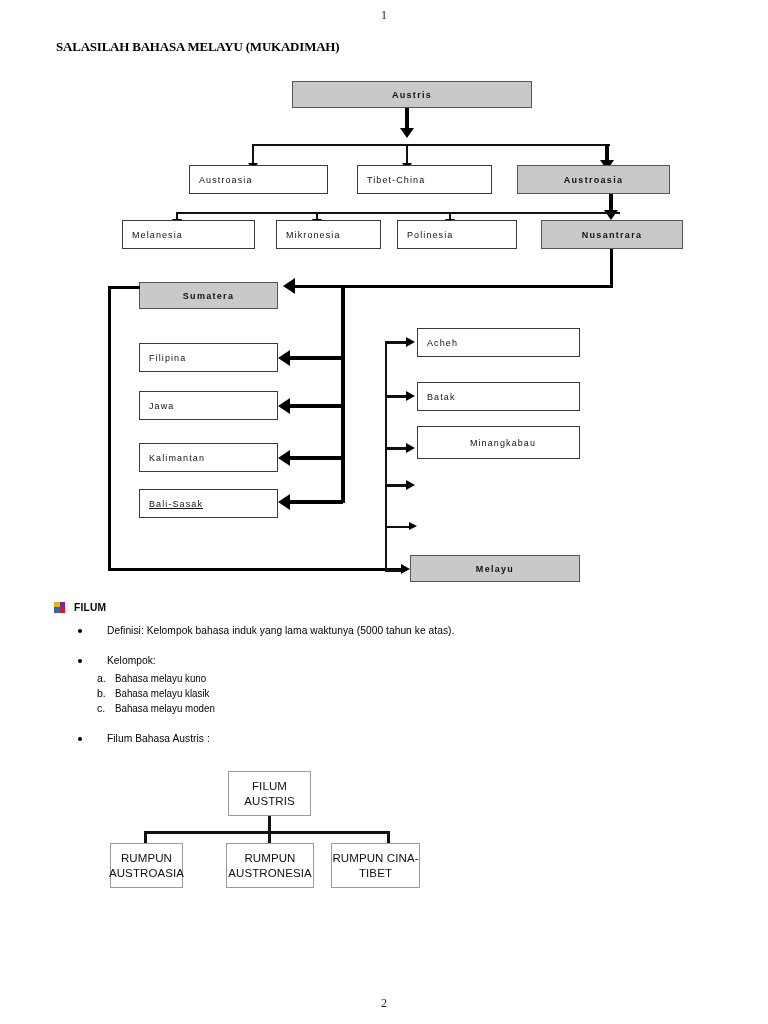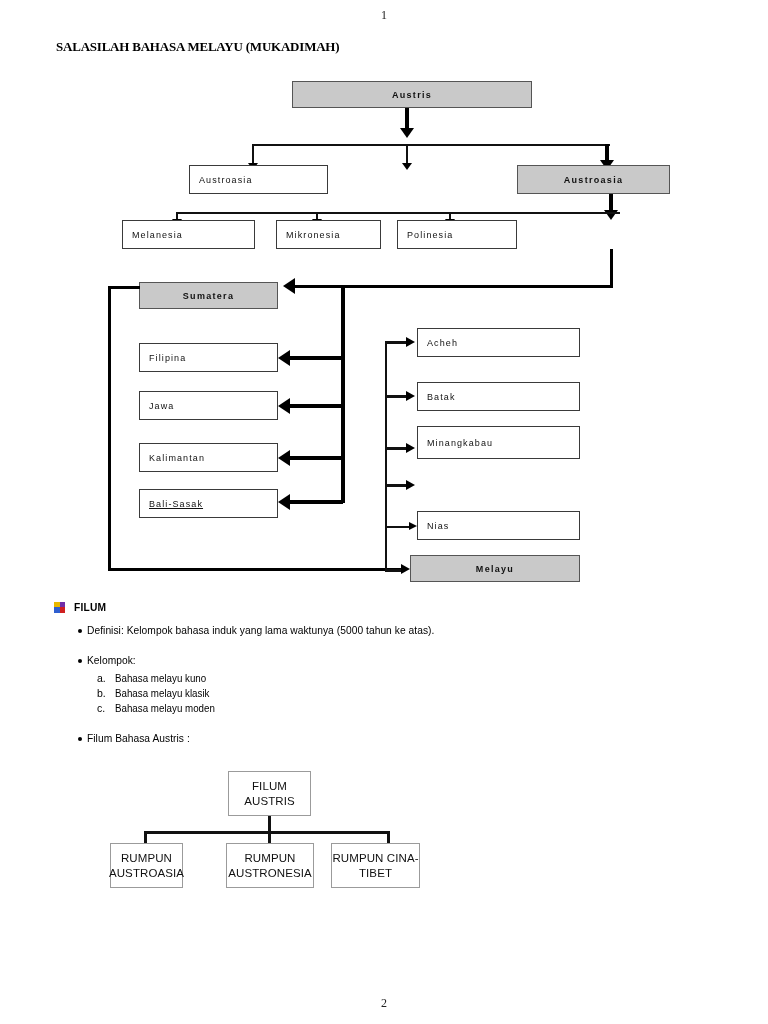--- a/index.html
+++ b/index.html
@@ -156,21 +156,21 @@
     transform: scaleX(0.93);
     transform-origin: left center;
     letter-spacing: 0.2px;
   }
 
   .bullet-row {
     position: absolute;
     left: 78px;
     display: flex;
     align-items: flex-start;
-    gap: 5px;
+    gap: 25px;
     font-size: 11px;
   }
   .bullet-dot {
     width: 4px;
     height: 4px;
     border-radius: 50%;
     background: #000;
     margin-top: 5px;
     flex: none;
   }
@@ -242,20 +242,23 @@
     <div class="wire thin" style="left:252px; top:74px; width:1.5px; height:21px;"></div>
     <div class="wire thin" style="left:406px; top:74px; width:1.5px; height:21px;"></div>
     <div class="wire" style="left:605px; top:74px; width:4px; height:18px;"></div>
     <div class="arrow down-sm" style="left:248px; top:93px;"></div>
     <div class="arrow down-sm" style="left:402px; top:93px;"></div>
     <div class="arrow down-big" style="left:600px; top:90px;"></div>
 
     <div class="node left-text" style="left:189px; top:95px; width:139px; height:29px;">
       <span class="label">Austroasia</span>
     </div>
+    <div class="node left-text" style="left:357px; top:95px; width:135px; height:29px;">
+      <span class="label">Tibet-China</span>
+    </div>
     <div class="node gray" style="left:517px; top:95px; width:153px; height:29px;">
       <span class="label">Austroasia</span>
     </div>
 
     <div class="wire" style="left:609px; top:124px; width:4px; height:18px;"></div>
     <div class="arrow down-big" style="left:604px; top:140px;"></div>
 
     <div class="wire thin" style="left:176px; top:142px; width:444px; height:1.5px;"></div>
     <div class="wire thin" style="left:176px; top:142px; width:1.5px; height:9px;"></div>
     <div class="wire thin" style="left:316px; top:142px; width:1.5px; height:9px;"></div>
@@ -266,20 +269,23 @@
 
     <div class="node left-text" style="left:122px; top:150px; width:133px; height:29px;">
       <span class="label">Melanesia</span>
     </div>
     <div class="node left-text" style="left:276px; top:150px; width:105px; height:29px;">
       <span class="label">Mikronesia</span>
     </div>
     <div class="node left-text" style="left:397px; top:150px; width:120px; height:29px;">
       <span class="label">Polinesia</span>
     </div>
+    <div class="node gray" style="left:541px; top:150px; width:142px; height:29px;">
+      <span class="label">Nusantrara</span>
+    </div>
 
     <div class="wire" style="left:610px; top:179px; width:3px; height:39px;"></div>
     <div class="wire" style="left:290px; top:215px; width:323px; height:3px;"></div>
     <div class="arrow left-big" style="left:283px; top:208px;"></div>
 
     <div class="wire" style="left:341px; top:216px; width:4px; height:217px;"></div>
 
     <div class="node gray" style="left:139px; top:212px; width:139px; height:27px;text-align:right;">
       <span class="label">Sumatera</span>
     </div>
@@ -314,25 +320,22 @@
     <div class="arrow left-big" style="left:278px; top:424px;"></div>
 
     <div class="wire thin" style="left:385px; top:272px; width:2px; height:230px;"></div>
 
     <div class="node left-text" style="left:417px; top:258px; width:163px; height:29px;">
       <span class="label">Acheh</span>
     </div>
     <div class="node left-text" style="left:417px; top:312px; width:163px; height:29px;">
       <span class="label">Batak</span>
     </div>
-    <div class="node left-text" style="left:417px; top:356px; width:163px; height:33px;">
+    <div class="node left-text" style="left:417px; top:356px; width:163px; height:33px;justify-content:center;">
       <span class="label">Minangkabau</span>
-    </div>
-    <div class="node left-text" style="left:417px; top:441px; width:163px; height:29px;">
-      <span class="label">Nias</span>
     </div>
     <div class="node gray" style="left:410px; top:485px; width:170px; height:27px;">
       <span class="label">Melayu</span>
     </div>
 
     <div class="wire thin" style="left:385px; top:271px; width:22px; height:2.5px;"></div>
     <div class="arrow right-sm" style="left:406px; top:267px;"></div>
 
     <div class="wire thin" style="left:385px; top:325px; width:22px; height:2.5px;"></div>
     <div class="arrow right-sm" style="left:406px; top:321px;"></div>

